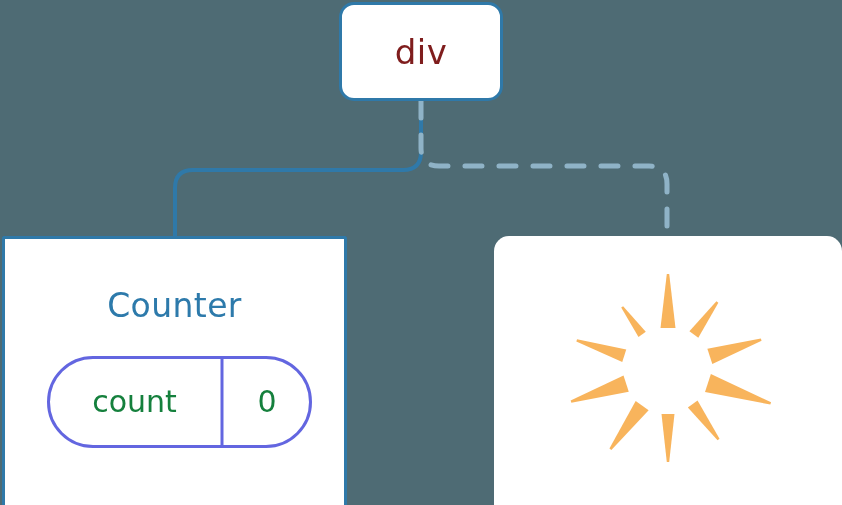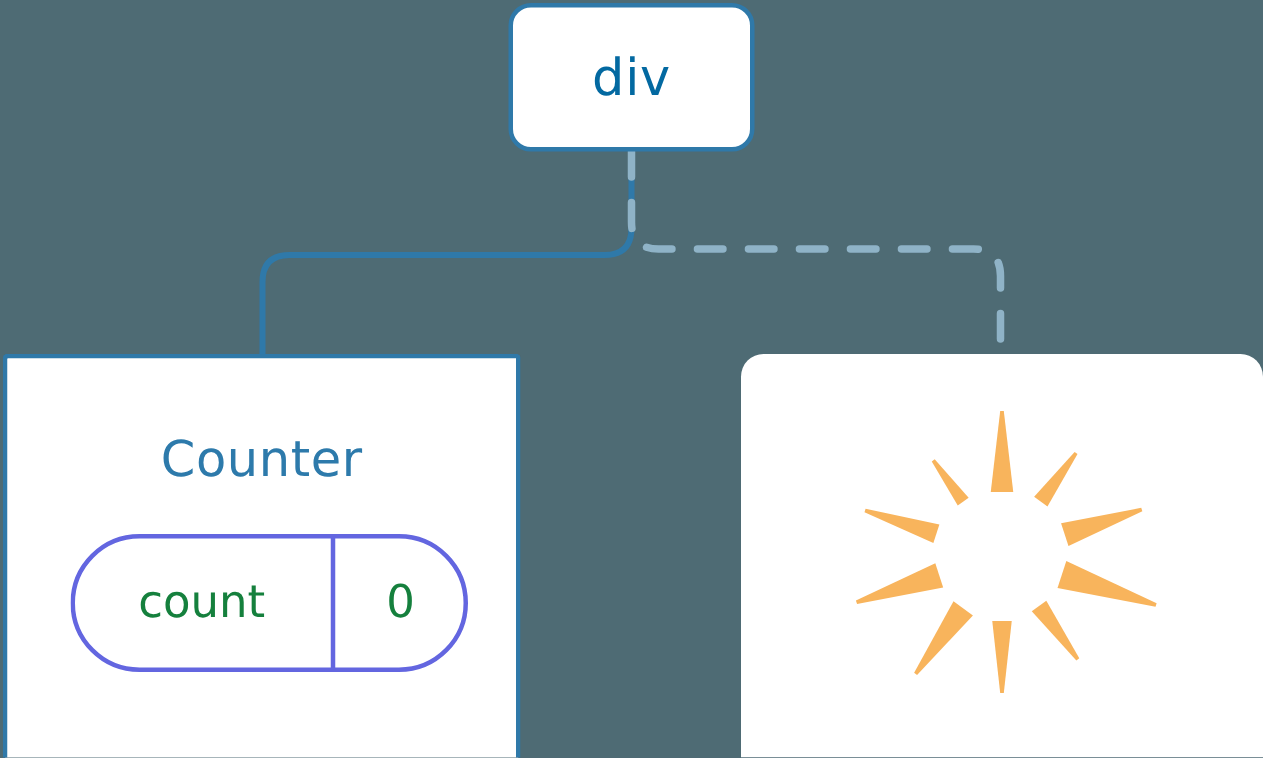--- a/index.html
+++ b/index.html
@@ -63,21 +63,21 @@
     width: 348px;
     height: 269px;
     border-radius: 15px;
     border-bottom-left-radius: 0;
     border-bottom-right-radius: 0;
     overflow: hidden;
   }
 
   
   .node-label {
-    color: #0369a1;
+    color: #7f1d1d;
     font-size: 34px;
     font-weight: 400;
     letter-spacing: 0.5px;
     line-height: 1;
   }
   .counter-title {
     position: absolute;
     left: 0;
     right: 0;
     top: 50px;

